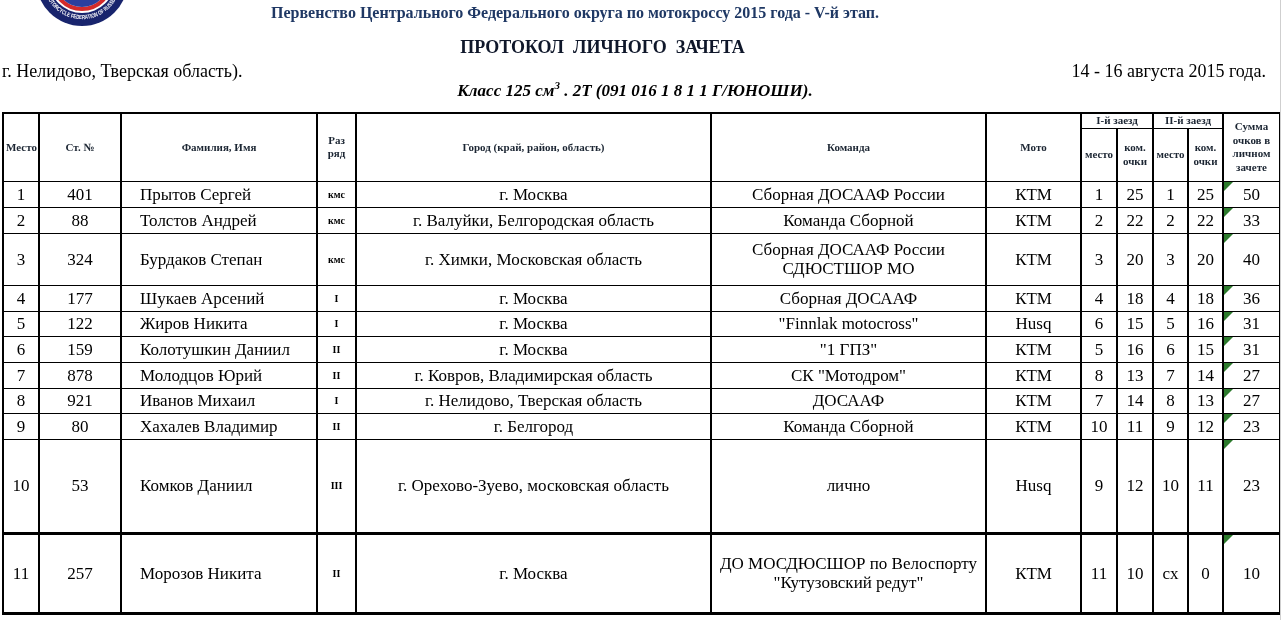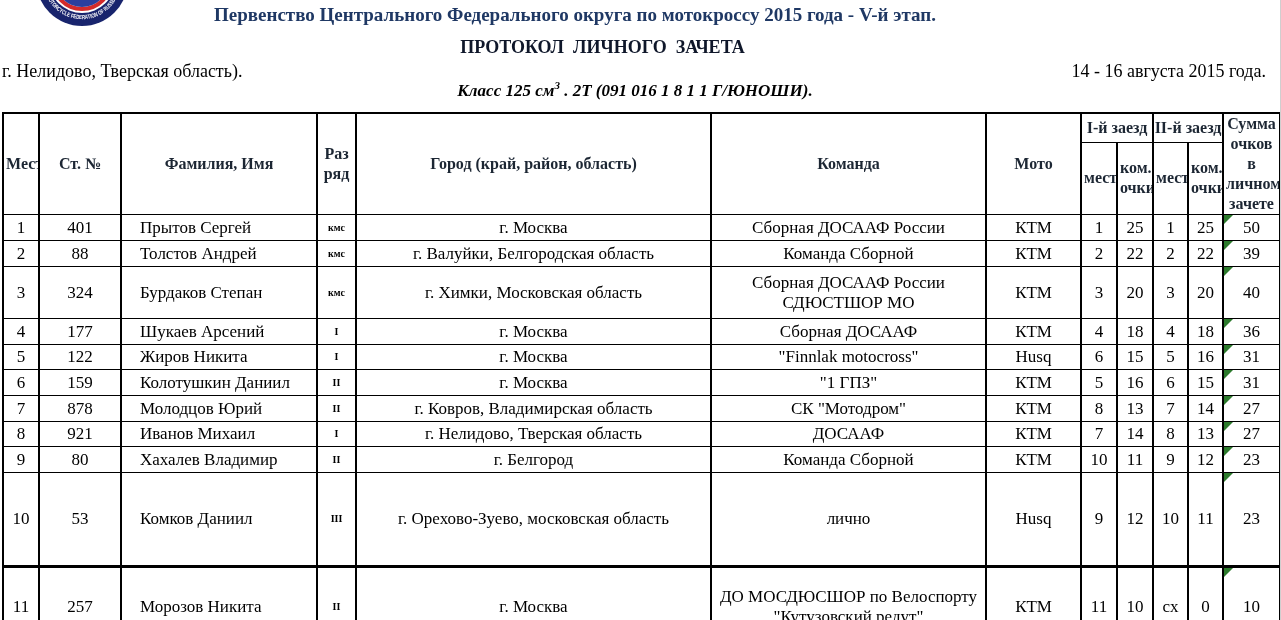--- a/index.html
+++ b/index.html
@@ -4,40 +4,40 @@
 <style>
   html,body{margin:0;padding:0;background:#fff;}
   #page{
     position:relative;width:1281px;height:620px;background:#ffffff;overflow:hidden;
     font-family:"Liberation Serif","DejaVu Serif",serif;color:#000;
     border-right:1px solid #cfcfcf;box-sizing:border-box;
   }
   
   #logo{position:absolute;left:25px;top:0;}
   .title-wrap{position:absolute;top:4px;left:0;width:1150px;text-align:center;}
-  .doc-title{font-size:19px;font-weight:bold;color:#1f3864;}
+  .doc-title{font-size:16px;font-weight:bold;color:#1f3864;}
   .subtitle-wrap{position:absolute;top:37px;left:0;width:1205px;text-align:center;}
   .doc-subtitle{font-size:18px;font-weight:bold;color:#0f172a;white-space:pre;}
   .loc-line{position:absolute;top:61px;left:2px;font-size:18px;}
   .date-line{position:absolute;top:61px;right:14px;font-size:18px;}
   .class-wrap{position:absolute;top:79px;left:0;width:1270px;text-align:center;}
   .class-line{font-size:17px;font-weight:bold;font-style:italic;}
   .class-line sup{font-size:11px;vertical-align:super;}
   
   table.results{
     position:absolute;left:2px;top:112px;width:1277px;
     border-collapse:collapse;table-layout:fixed;
     border:2px solid #000;border-bottom-width:3px;
   }
   .results th,.results td{
     border:1px solid #000;border-left-width:2px;border-right-width:2px;
     padding:0 2px;text-align:center;vertical-align:middle;overflow:hidden;
     box-sizing:border-box;
   }
-  .results thead th{font-size:16px;font-weight:bold;color:#1c2633;line-height:1.25;margin-left:24px;}
+  .results thead th{font-size:11px;font-weight:bold;color:#1c2633;line-height:1.25;margin-left:24px;}
   .results thead tr.hdr-top th.race{height:15px;border-bottom-width:1px;padding:0;}
   .results thead tr.hdr-bot th{height:53px;border-top-width:1px;}
   .results tbody td{font-size:17px;line-height:1.12;}
   .results tbody td.c-name{text-align:left;padding-left:18px;}
   .results tbody td.c-rank{font-size:10px;font-weight:bold;}
   .results tbody tr{height:26px;}
   .results tbody tr:nth-child(3){height:52px;}
   .results tbody tr:nth-child(5){height:25px;}
   .results tbody tr:nth-child(8){height:25px;}
   .results tbody tr:nth-child(10){height:94px;}
@@ -138,21 +138,21 @@
       <td class="c-num">88</td>
       <td class="c-name">Толстов Андрей</td>
       <td class="c-rank">кмс</td>
       <td class="c-city">г. Валуйки, Белгородская область</td>
       <td class="c-team">Команда Сборной</td>
       <td class="c-moto">КТМ</td>
       <td class="c-r1p">2</td>
       <td class="c-r1pts">22</td>
       <td class="c-r2p">2</td>
       <td class="c-r2pts">22</td>
-      <td class="c-total">39</td>
+      <td class="c-total">33</td>
     </tr>
         <tr>
       <td class="c-place">3</td>
       <td class="c-num">324</td>
       <td class="c-name">Бурдаков Степан</td>
       <td class="c-rank">кмс</td>
       <td class="c-city">г. Химки, Московская область</td>
       <td class="c-team">Сборная ДОСААФ России СДЮСТШОР МО</td>
       <td class="c-moto">КТМ</td>
       <td class="c-r1p">3</td>

